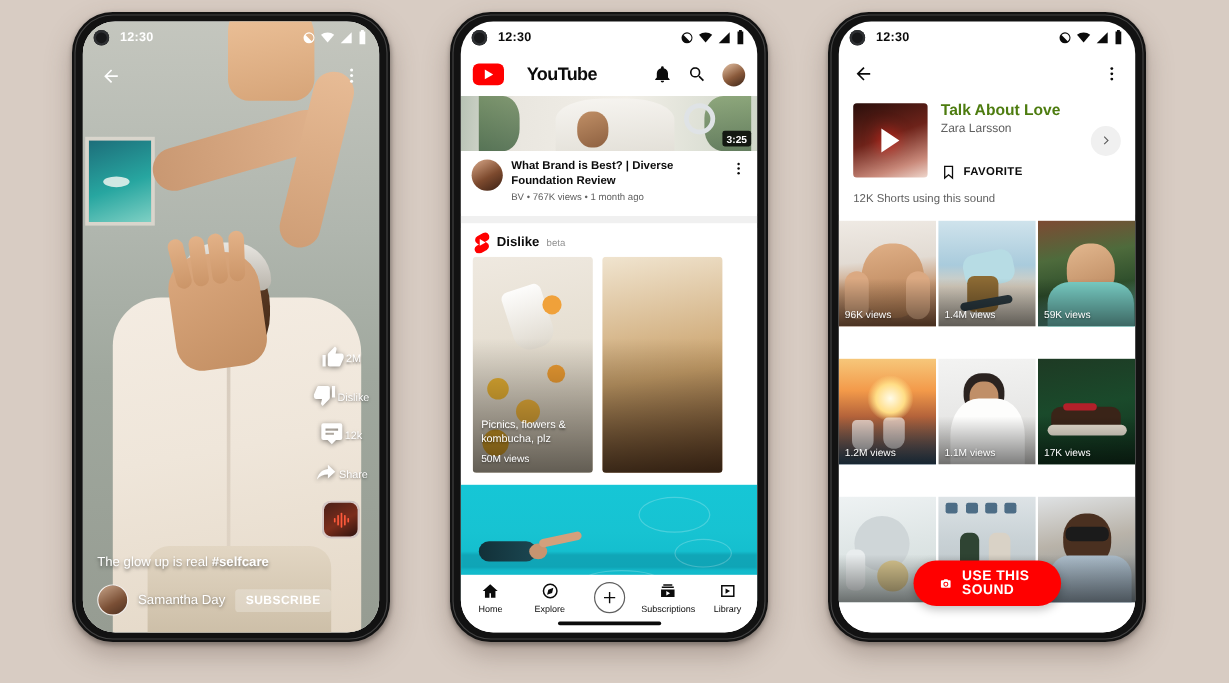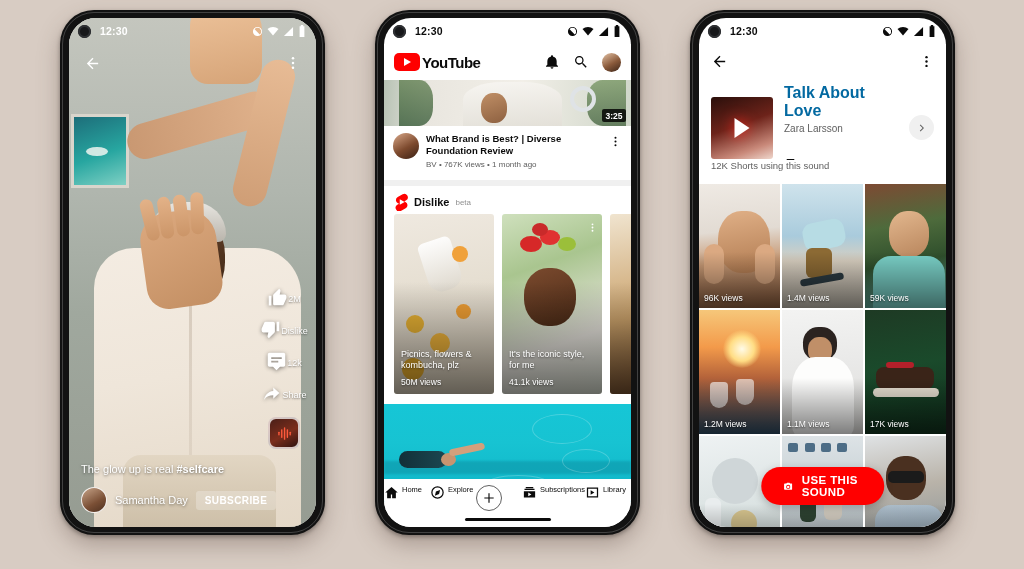--- a/index.html
+++ b/index.html
@@ -121,21 +121,21 @@
             background: linear-gradient(150deg,#c7a489,#7a4f35 60%,#4d3020);
             border: 1.5px solid rgba(255,255,255,.9); }
   .sp-name { color:#fff; font-size: 11px; text-shadow: 0 1px 3px rgba(0,0,0,.5); }
   .sp-sub { color:#fff; font-size: 10px; font-weight: 700; letter-spacing:.4px;
             background: rgba(255,255,255,.26); padding: 4px 9px; border-radius: 3px; cursor:pointer; }
 
   
   #p2 { left: 375px; top: 10px; width: 265px; height: 525px; }
   .yt-head { position:absolute; top:26px; left:0; right:0; height: 36px; background:#fff;
              display:flex; align-items:center; padding: 0 10px; z-index: 20; }
-  .yt-logo { display:flex; align-items:flex-end; gap: 2px; }
+  .yt-logo { display:flex; align-items:flex-end; gap: 19px; }
   .yt-play { width: 26px; height: 18px; border-radius: 5px; background:#ff0000;
              display:flex; align-items:center; justify-content:center; }
   .yt-play::after { content:""; width:0;height:0;border-left:7px solid #fff;
              border-top:4.5px solid transparent;border-bottom:4.5px solid transparent; margin-left:1px;}
   .yt-word { font-size: 15px; font-weight: 700; letter-spacing: -.5px; color:#0b0b0b; }
   .yt-acts { margin-left:auto; display:flex; align-items:center; gap: 13px; }
   .yt-acts svg { fill:#0b0b0b; cursor:pointer; }
   .yt-ava2 { width: 19px; height: 19px; border-radius:50%;
              background: linear-gradient(150deg,#e5c3a6,#8a5a3b 55%,#3a2418); cursor:pointer; }
 
@@ -199,21 +199,21 @@
   .pool-body { position:absolute; left:0; top:4px; width:48px; height:17px; border-radius:12px;
      background: linear-gradient(90deg,#123038,#1b4752);}
   .pool-head { position:absolute; left:42px; top:6px; width:15px; height:13px; border-radius:50%;
      background:#c79470; }
   .pool-arm { position:absolute; left:50px; top:-1px; width:36px; height:7px; border-radius:6px;
      background:#d3a07c; transform: rotate(-12deg); }
   .pool-ripple{position:absolute;border-radius:50%;border:1.5px solid rgba(255,255,255,.22);}
 
   .yt-nav { position:absolute; left:0; right:0; bottom:0; height: 48px; background:#fff;
             display:flex; align-items:flex-start; padding-top: 6px; }
-  .nav-it { flex:1; display:flex; flex-direction:row; gap:3px; cursor:pointer; }
+  .nav-it { flex:1; display:flex; flex-direction:column; align-items:center; gap:3px; cursor:pointer; }
   .nav-it svg { fill:#0b0b0b; }
   .nav-lbl { font-size: 7.5px; color:#0b0b0b; }
   .nav-plus { width: 26px; height: 26px; border-radius:50%; border: 1.5px solid #606060;
               display:flex; align-items:center; justify-content:center; }
   .home-ind { position:absolute; left:50%; bottom:6px; width: 86px; height: 3px; margin-left:-43px;
               border-radius:2px; background:#0b0b0b; }
 
   
   #p3 { left: 690px; top: 10px; width: 265px; height: 525px; }
   .s3-top { position:absolute; top:26px; left:0; right:0; height: 34px; background:#fff;
@@ -222,31 +222,31 @@
   .s3-sound { position:absolute; top:60px; left:0; right:0; background:#fff;
               display:flex; align-items:center; gap: 11px; padding: 6px 12px 10px; }
   .s3-cover { width: 62px; height: 62px; border-radius: 3px; flex:none; position:relative;
      background: linear-gradient(160deg,#2a0f0b,#6d231a 45%,#c9897a 80%,#efd7cd);
      overflow:hidden; }
   .s3-cover::after { content:""; position:absolute; left:50%; top:50%; width:0;height:0;
      transform: translate(-50%,-50%);
      border-left: 15px solid #fff; border-top: 10px solid transparent; border-bottom: 10px solid transparent;
      filter: drop-shadow(0 0 7px rgba(255,40,30,.95)); }
   .s3-info { flex:1; min-width:0; }
-  .s3-title { font-size: 16px; font-weight: 700; color:#0369a1; }
+  .s3-title { font-size: 13px; font-weight: 700; color:#4d7c0f; }
   .s3-artist { font-size: 10px; color:#606060; margin-top: 3px; }
   .s3-fav { display:flex; align-items:center; gap: 6px; margin-top: 24px; cursor:pointer; }
   .s3-fav-lbl { font-size: 9.5px; font-weight: 700; color:#0b0b0b; letter-spacing:.3px; }
   .s3-next { width: 25px; height: 25px; border-radius: 50%; background: #f0f0f0; flex:none;
              display:flex; align-items:center; justify-content:center; cursor:pointer; }
   .s3-count { position:absolute; top:142px; left:0; right:0; padding: 0 12px 8px; background:#fff;
               font-size: 9.5px; color:#606060; }
   .s3-grid { position:absolute; top: 166px; left:0; right:0; bottom:0;
              display:grid; grid-template-columns: repeat(3, 1fr); gap: 2px; background:#fff; }
-  .g-cell { position:relative; height: 124px; overflow:hidden; cursor:pointer; }
+  .g-cell { position:relative; height: 88px; overflow:hidden; cursor:pointer; }
   .g-views { position:absolute; left:5px; bottom:5px; color:#fff; font-size: 8.5px; font-weight:500;
              text-shadow: 0 1px 2px rgba(0,0,0,.6); z-index:3; }
   .g-shade { position:absolute; left:0;right:0;bottom:0;height:45%;
              background: linear-gradient(180deg,rgba(0,0,0,0),rgba(0,0,0,.5)); z-index:2; }
   .gc1 { background: linear-gradient(175deg,#efeae4 0%,#e2dbd3 38%,#c79a76 62%,#8a5b3c 100%); }
   .gc2 { background: linear-gradient(180deg,#cfe3ec 0%,#a9cbdc 42%,#d8cfc0 62%,#c0b9ad 100%); }
   .gc3 { background: linear-gradient(170deg,#7d4a33 0%,#4e6b3c 34%,#2f4f2c 62%,#6fc0bb 100%); }
   .gc4 { background: linear-gradient(180deg,#f6c77a 0%,#f39a4a 30%,#b3623a 55%,#2d4b63 100%); }
   .gc5 { background: linear-gradient(175deg,#f3f3f2 0%,#e9e9e8 45%,#dddcd9 100%); }
   .gc6 { background: linear-gradient(170deg,#1e3a24 0%,#1a4a2b 45%,#10301c 100%); }
@@ -452,37 +452,20 @@
         <div class="short-card sc-b1">
           <div class="orb" style="left:58%;top:18%;width:16px;height:16px;background:#f0a13a;"></div>
           <div class="orb" style="left:12%;top:56%;width:18px;height:18px;background:#e8b234;"></div>
           <div class="orb" style="left:36%;top:66%;width:20px;height:20px;background:#f2b63c;"></div>
           <div class="orb" style="left:62%;top:50%;width:15px;height:15px;background:#ef9e33;"></div>
           <div class="orb" style="left:8%;top:80%;width:22px;height:22px;background:#e4aa2c;"></div>
           <div class="sc-shade"></div>
           <div class="sc-txt">Picnics, flowers &amp; kombucha, plz</div>
           <div class="sc-views">50M views</div>
         </div>
-        <div class="short-card sc-b2">
-          <div class="orb" style="left:22%;top:30%;width:52px;height:58px;background:linear-gradient(160deg,#7b4a2e,#4a2a16);border-radius:46%;"></div>
-          <div class="orb" style="left:18%;top:12%;width:22px;height:16px;background:#d62828;border-radius:50%;"></div>
-          <div class="orb" style="left:38%;top:9%;width:20px;height:15px;background:#e03131;border-radius:50%;"></div>
-          <div class="orb" style="left:56%;top:13%;width:18px;height:14px;background:#9bbf3a;border-radius:50%;"></div>
-          <div class="orb" style="left:30%;top:5%;width:16px;height:13px;background:#c92a2a;border-radius:50%;"></div>
-          <div class="sc-shade"></div>
-          <div class="sc-dots">
-            <svg width="11" height="11" viewBox="0 0 24 24" fill="#fff">
-                <circle cx="12" cy="5" r="2"></circle>
-                <circle cx="12" cy="12" r="2"></circle>
-                <circle cx="12" cy="19" r="2"></circle>
-              </svg>
-          </div>
-          <div class="sc-txt">It's the iconic style, for me</div>
-          <div class="sc-views">41.1k views</div>
-        </div>
         <div class="short-card sc-b3">
           <div class="sc-shade"></div>
         </div>
       </div>
 
       <div class="yt-pool">
         <div class="pool-lane"></div>
         <div class="pool-ripple" style="left:60%;top:10%;width:60px;height:30px;"></div>
         <div class="pool-ripple" style="left:72%;top:46%;width:48px;height:24px;"></div>
         <div class="pool-ripple" style="left:40%;top:72%;width:70px;height:22px;"></div>

